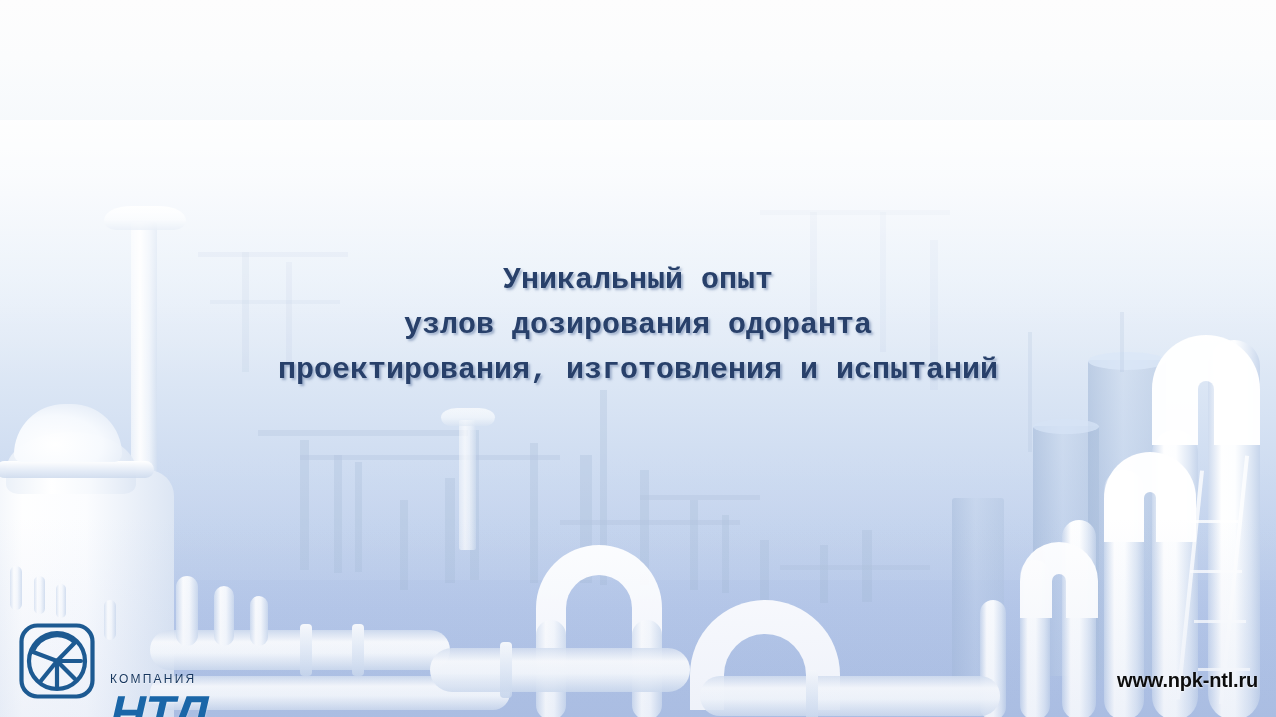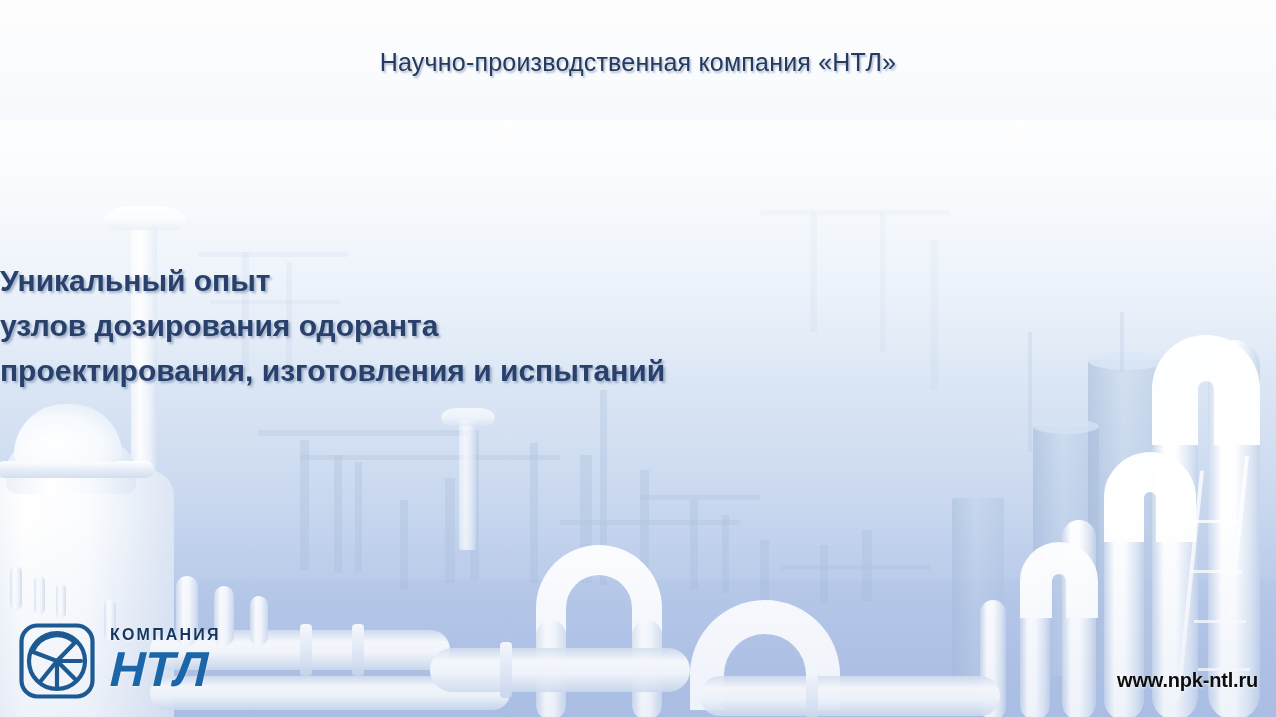--- a/index.html
+++ b/index.html
@@ -194,21 +194,22 @@
     letter-spacing: 0.2px;
     color: #243a5e;
     text-shadow: 1.5px 1.5px 2px rgba(120,140,175,0.55);
     white-space: nowrap;
   }
 
   .title-block {
     position: absolute;
     left: 0; right: 0;
     top: 258px;
-    text-align: left;
+    text-align: center;
+    font-family: Liberation Mono, monospace;
   }
   .title-line {
     font-size: 30px;
     font-weight: 700;
     line-height: 45px;
     color: #28406a;
     text-shadow: 2px 2px 2.5px rgba(120,142,178,0.65);
     white-space: nowrap;
   }
 
@@ -224,26 +225,27 @@
     position: absolute;
     left: 0; top: 4px;
     width: 78px; height: 78px;
   }
   .logo-text {
     position: absolute;
     left: 92px;
     top: 8px;
   }
   .logo-kompaniya {
-    font-size: 16px;
-    font-weight: 700;
+    font-size: 12px;
+    font-weight: 400;
     letter-spacing: 2.2px;
     color: #16365e;
     line-height: 18px;
     text-shadow: 0 1px 1px rgba(255,255,255,0.6);
+    margin-top: 44px;
   }
   .logo-ntl {
     font-size: 49px;
     font-weight: 700;
     letter-spacing: -0.5px;
     line-height: 50px;
     color: #1a66a8;
     font-style: italic;
     transform: skewX(-2deg);
     text-shadow: 0 1px 2px rgba(255,255,255,0.45);
@@ -366,21 +368,20 @@
 
     <div class="pipe-v" style="left:10px; top:566px; width:12px; height:44px;"></div>
     <div class="pipe-v" style="left:34px; top:576px; width:11px; height:38px;"></div>
     <div class="pipe-v" style="left:56px; top:584px; width:10px; height:34px;"></div>
     <div class="pipe-v" style="left:104px; top:600px; width:12px; height:40px;"></div>
 
     <div style="position:absolute; left:0; right:0; bottom:0; height:200px;
                 background:linear-gradient(to bottom, rgba(170,189,226,0) 0%, rgba(170,189,226,0.18) 100%);"></div>
   </div>
 
-  <div class="header">Научно-производственная компания «НТЛ»</div>
 
   <div class="title-block">
     <div class="title-line">Уникальный опыт</div>
     <div class="title-line">узлов дозирования одоранта</div>
     <div class="title-line">проектирования, изготовления и испытаний</div>
   </div>
 
   <div class="logo">
     <div class="logo-mark">
       <svg viewBox="0 0 78 78" width="78" height="78" aria-hidden="true">

